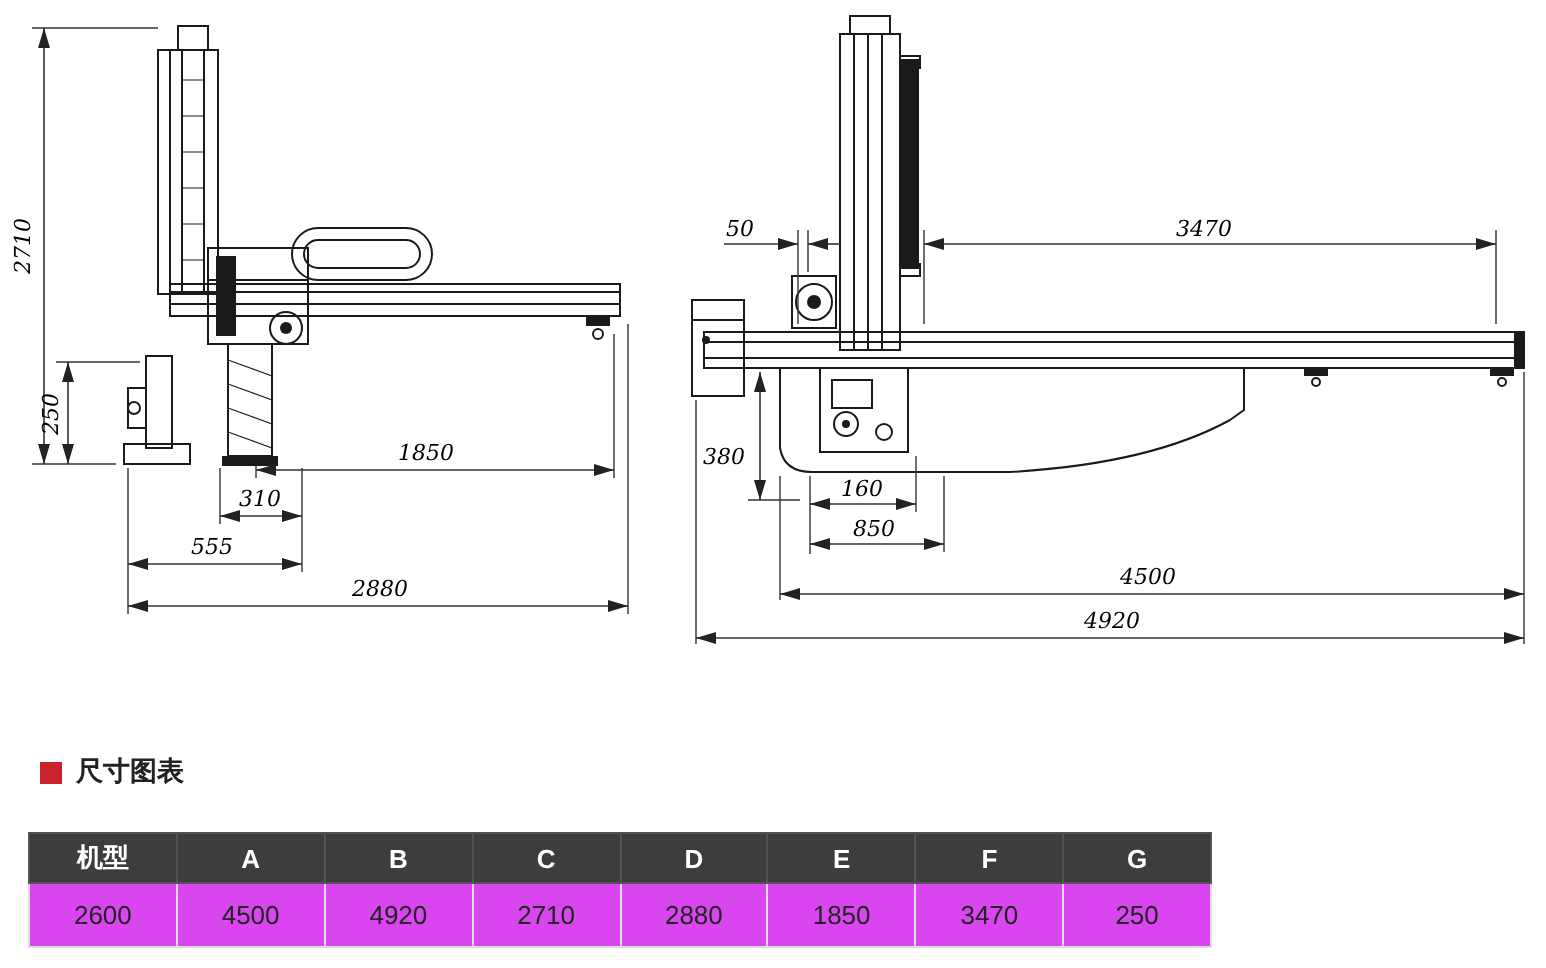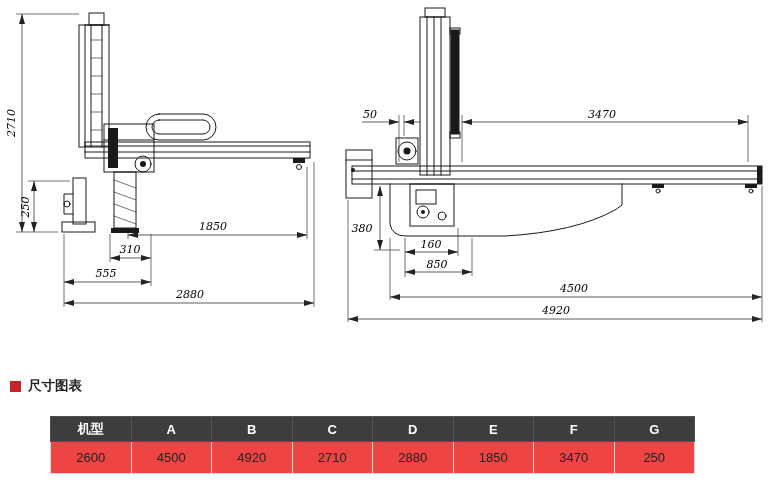--- a/index.html
+++ b/index.html
@@ -9,28 +9,28 @@
   .drawing { position:absolute; top:0; left:0; }
 
   .machine * { stroke:#1a1a1a; stroke-width:1; fill:none; stroke-linecap:square; }
   .machine .fill { fill:#1a1a1a; stroke:none; }
   .machine .thin { stroke-width:0.6; }
 
   .ext { stroke:#333; stroke-width:0.7; fill:none; }
   .dim { stroke:#333; stroke-width:0.8; fill:none; }
   .dt  { font: italic 11px "DejaVu Serif", serif; fill:#000; }
 
-  .section-head { position:absolute; left:10px; top:377px; display:flex; align-items:center; gap:7px; }
+  .section-head { position:absolute; left:20px; top:377px; display:flex; align-items:center; gap:7px; }
   .bullet { width:11px; height:11px; background:#c8232c; display:inline-block; }
   .tzh { font-size:13.5px; font-weight:bold; color:#222; }
   .ten { font-size:13.5px; color:#555; }
 
-  .dim-table { position:absolute; left:14px; top:416px; width:645px; border-collapse:collapse; table-layout:fixed; text-align:center;margin-left:36px; }
+  .dim-table { position:absolute; left:14px; top:416px; width:592px; border-collapse:collapse; table-layout:fixed; text-align:center; }
   .dim-table th { background:#3d3d3d; color:#fff; font-size:13px; font-weight:bold; height:25px; border:1px solid #525252; }
-  .dim-table td { background:#ef4444; color:#222; font-size:13px; height:32px; border:1px solid #dcdcdc; }
+  .dim-table td { background:#d946ef; color:#222; font-size:13px; height:32px; border:1px solid #dcdcdc; }
 </style>
 </head>
 <body>
 
 <div class="page">
 
   <svg class="drawing" width="773" height="360" viewBox="0 0 773 360" xmlns="http://www.w3.org/2000/svg">
     <defs>
       <marker id="arr" viewBox="0 0 10 6" refX="10" refY="3" markerWidth="10" markerHeight="6" orient="auto-start-reverse" markerUnits="userSpaceOnUse">
         <path d="M0,0 L10,3 L0,6 Z" fill="#222"></path>

